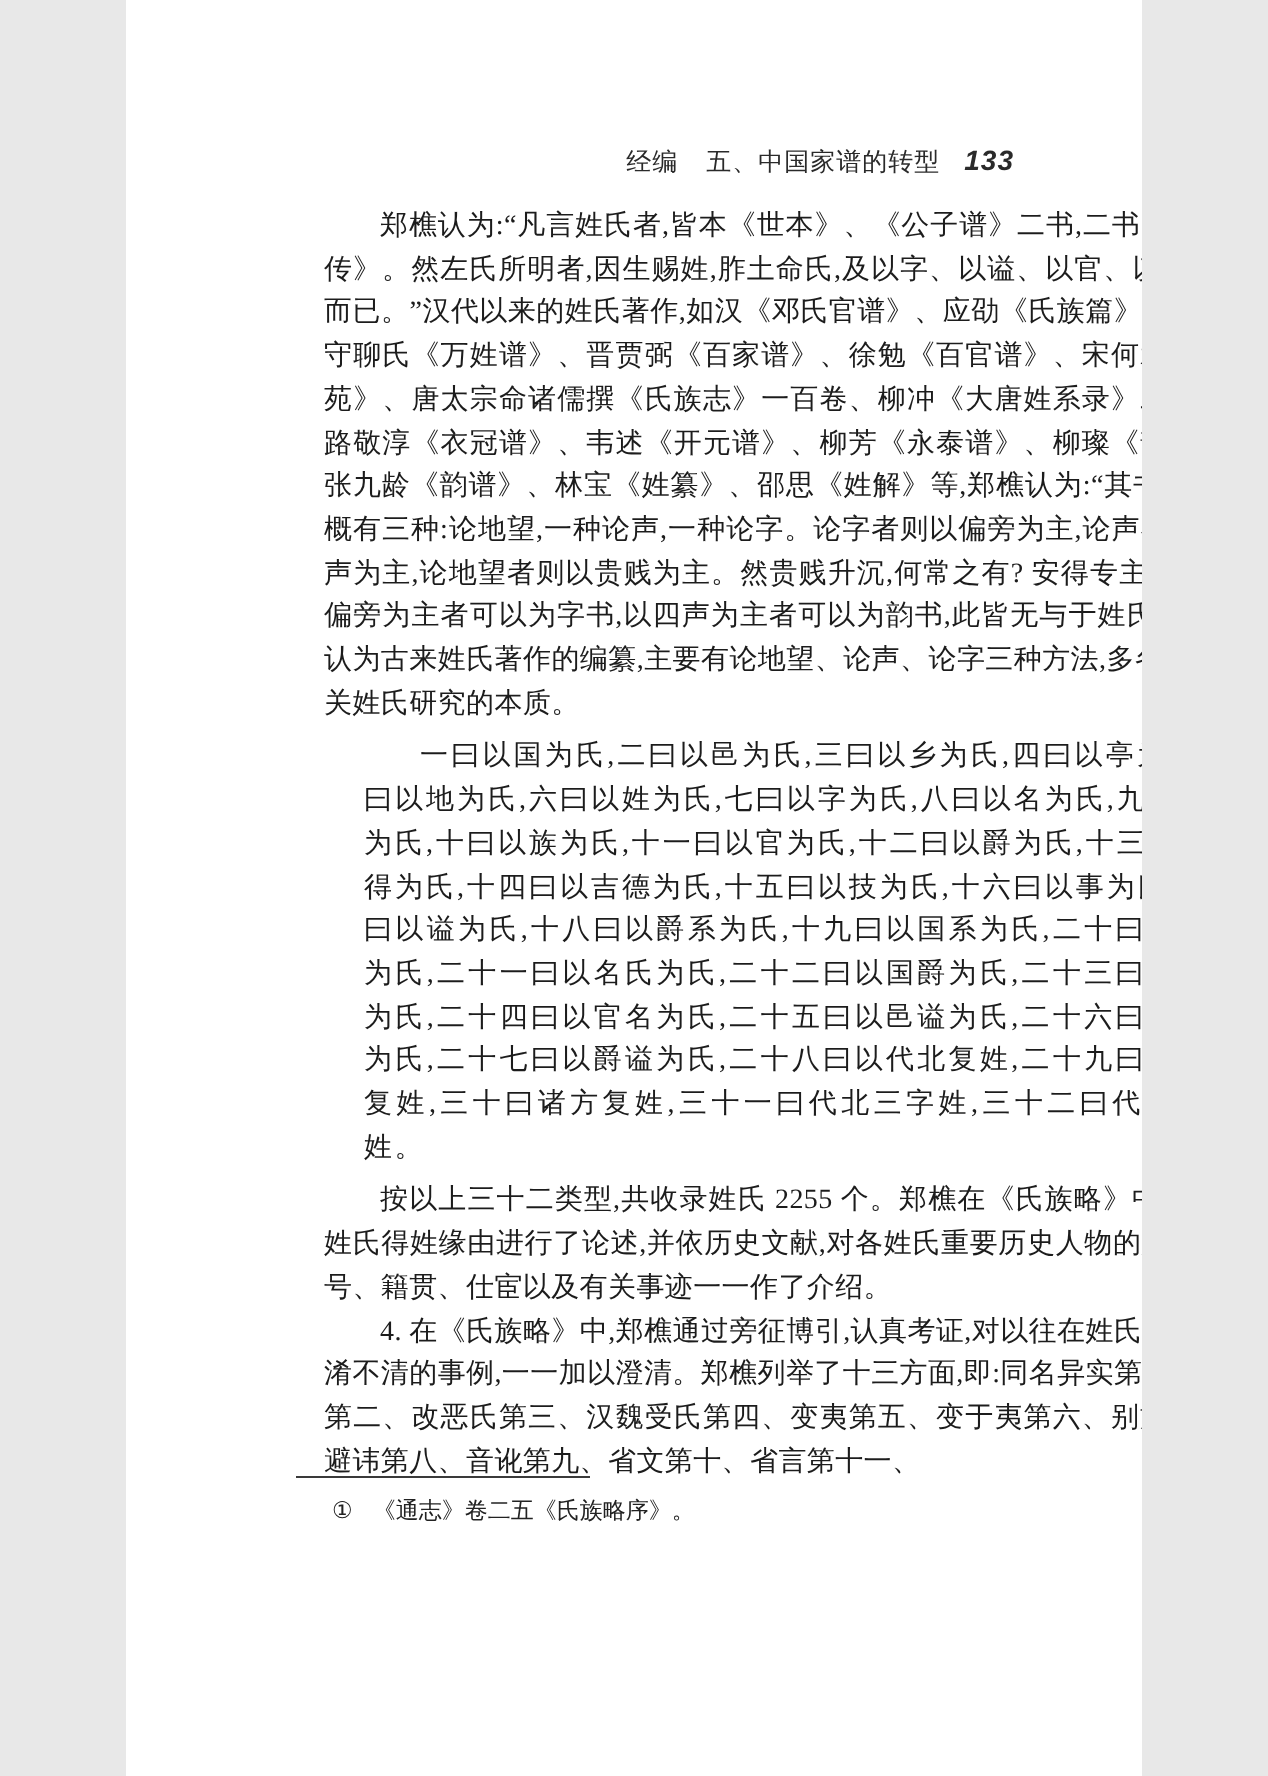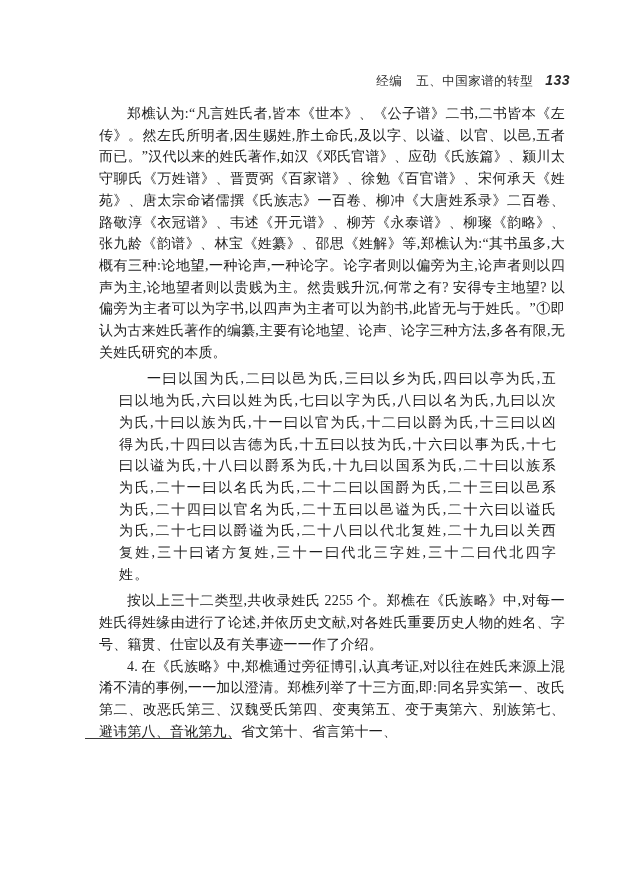--- a/index.html
+++ b/index.html
@@ -1,18 +1,18 @@
 <!DOCTYPE html>
 <html><head>
 <meta charset="utf-8">
 <style>
   html, body { margin: 0; padding: 0; background: #e8e8e8; }
   .page {
     position: relative;
-    width: 634px;
+    width: 508px;
     height: 888px;
     margin: 0 auto;
     background: #ffffff;
     color: #1c1c1c;
     font-family: "Liberation Serif", "DejaVu Serif", serif;
     overflow: hidden;
     box-sizing: border-box;
   }
   .running-header {
     position: absolute;
@@ -85,15 +85,18 @@
 
   <div class="body-text">
     <p class="para">郑樵认为:“凡言姓氏者,皆本《世本》、《公子谱》二书,二书皆本《左传》。然左氏所明者,因生赐姓,胙土命氏,及以字、以谥、以官、以邑,五者而已。”汉代以来的姓氏著作,如汉《邓氏官谱》、应劭《氏族篇》、颍川太守聊氏《万姓谱》、晋贾弼《百家谱》、徐勉《百官谱》、宋何承天《姓苑》、唐太宗命诸儒撰《氏族志》一百卷、柳冲《大唐姓系录》二百卷、路敬淳《衣冠谱》、韦述《开元谱》、柳芳《永泰谱》、柳璨《韵略》、张九龄《韵谱》、林宝《姓纂》、邵思《姓解》等,郑樵认为:“其书虽多,大概有三种:论地望,一种论声,一种论字。论字者则以偏旁为主,论声者则以四声为主,论地望者则以贵贱为主。然贵贱升沉,何常之有? 安得专主地望? 以偏旁为主者可以为字书,以四声为主者可以为韵书,此皆无与于姓氏。”①即认为古来姓氏著作的编纂,主要有论地望、论声、论字三种方法,多各有限,无关姓氏研究的本质。</p>
     <p class="quote-block">一曰以国为氏,二曰以邑为氏,三曰以乡为氏,四曰以亭为氏,五曰以地为氏,六曰以姓为氏,七曰以字为氏,八曰以名为氏,九曰以次为氏,十曰以族为氏,十一曰以官为氏,十二曰以爵为氏,十三曰以凶得为氏,十四曰以吉德为氏,十五曰以技为氏,十六曰以事为氏,十七曰以谥为氏,十八曰以爵系为氏,十九曰以国系为氏,二十曰以族系为氏,二十一曰以名氏为氏,二十二曰以国爵为氏,二十三曰以邑系为氏,二十四曰以官名为氏,二十五曰以邑谥为氏,二十六曰以谥氏为氏,二十七曰以爵谥为氏,二十八曰以代北复姓,二十九曰以关西复姓,三十曰诸方复姓,三十一曰代北三字姓,三十二曰代北四字姓。</p>
     <p class="para">按以上三十二类型,共收录姓氏 2255 个。郑樵在《氏族略》中,对每一姓氏得姓缘由进行了论述,并依历史文献,对各姓氏重要历史人物的姓名、字号、籍贯、仕宦以及有关事迹一一作了介绍。</p>
     <p class="para">4. 在《氏族略》中,郑樵通过旁征博引,认真考证,对以往在姓氏来源上混淆不清的事例,一一加以澄清。郑樵列举了十三方面,即:同名异实第一、改氏第二、改恶氏第三、汉魏受氏第四、变夷第五、变于夷第六、别族第七、避讳第八、音讹第九、省文第十、省言第十一、</p>
   </div>
 
   <div class="footnote-area">
     <div class="footnote-rule"></div>
+    <p class="footnote">
+      <span class="fn-marker">①</span><span>《通志》卷二五《氏族略序》。</span>
+    </p>
   </div>
 
 </div>
 
 </body></html>

